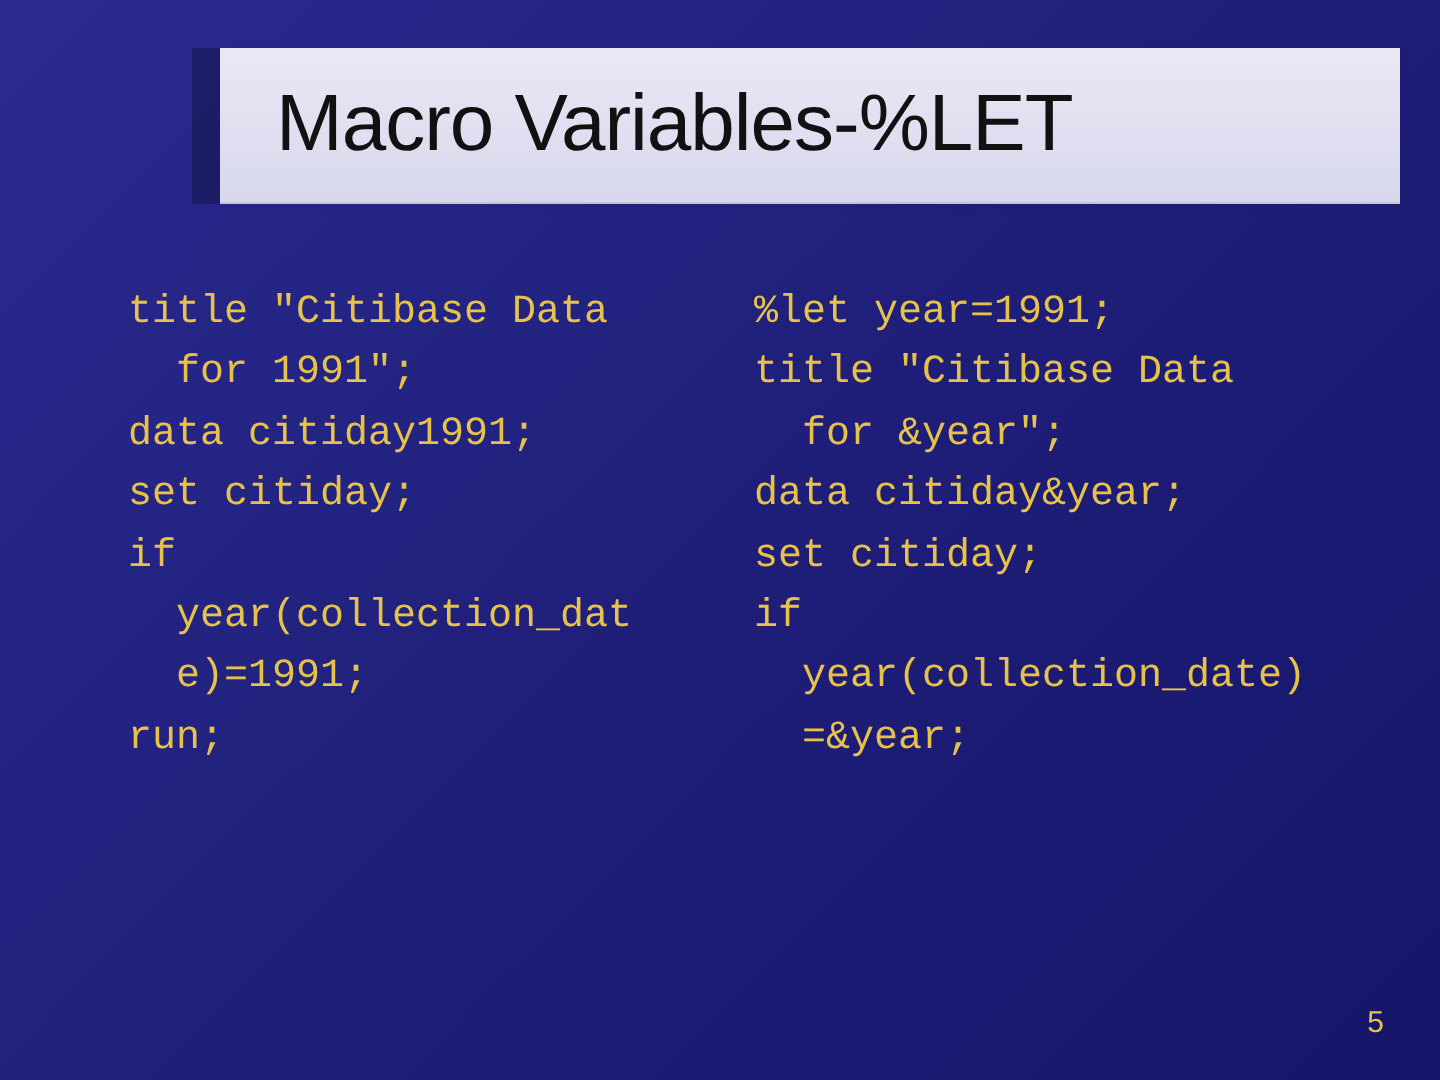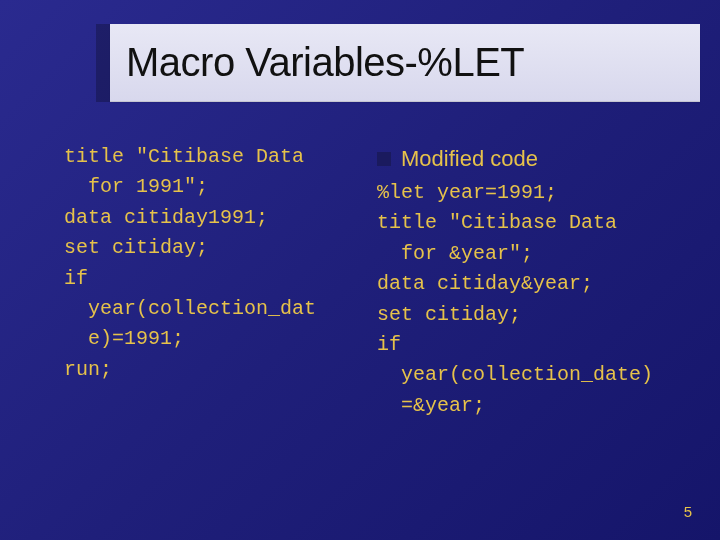--- a/index.html
+++ b/index.html
@@ -11,21 +11,21 @@
   }
   .title-bar {
     margin-top: 24px;
     margin-left: 110px;
     width: 590px;
     height: 78px;
     background: linear-gradient(to bottom, #e8e8f5 0%, #d8d8ed 100%);
     border-bottom: 1px solid rgba(0,0,0,0.15);
     display: flex;
     align-items: center;
-    padding-left: 16px;
+    padding-left: 28px;
     box-shadow: 0 1px 2px rgba(0,0,0,0.05), -14px 0 0 rgba(0,0,0,0.25);
   }
   .title-bar h1 {
     font-size: 40px;
     font-weight: 400;
     color: #111;
     letter-spacing: -0.5px;
   }
   .content {
     display: flex;
@@ -87,24 +87,20 @@
   for 1991";
 data citiday1991;
 set citiday;
 if
   year(collection_dat
   e)=1991;
 run;</div>
   </div>
 
   <div class="col">
-    <div class="bullet-line">
-      <span class="bullet"></span>
-      <span class="bullet-label">Modified code</span>
-    </div>
     <div class="code">%let year=1991;
 title "Citibase Data
   for &amp;year";
 data citiday&amp;year;
 set citiday;
 if
   year(collection_date)
   =&amp;year;</div>
   </div>
 

